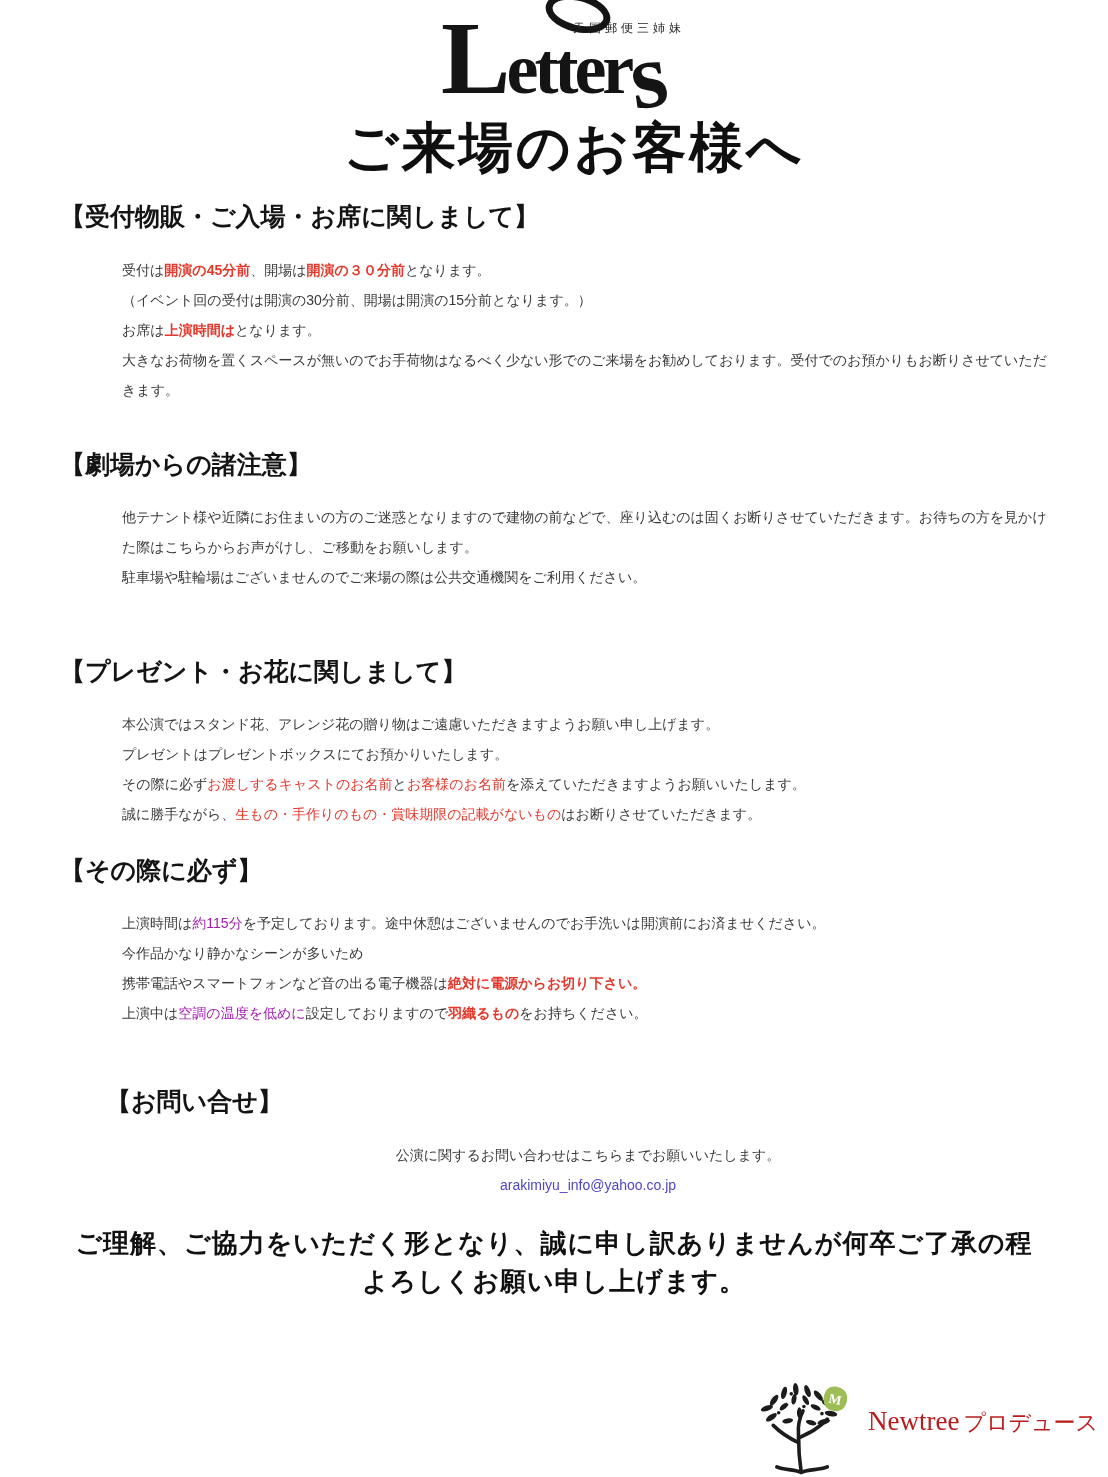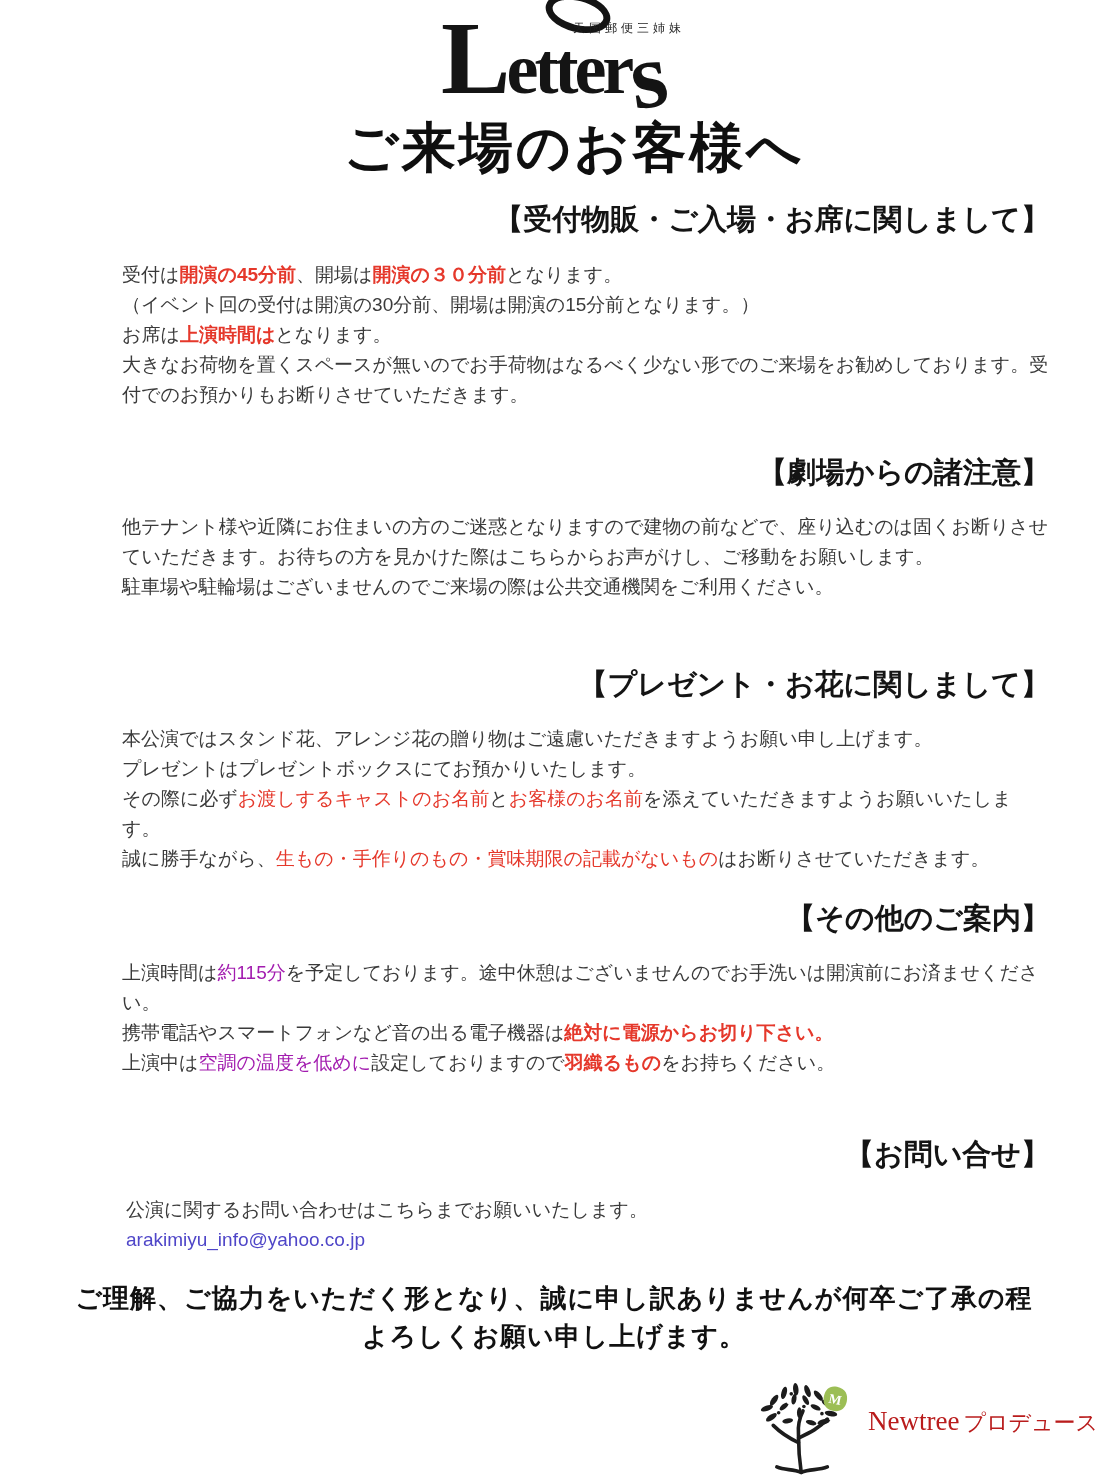--- a/index.html
+++ b/index.html
@@ -40,32 +40,32 @@
     font-family:"Liberation Serif","DejaVu Serif",serif;
     white-space:nowrap;
   }
   .page-title{
     font-size:54px; font-weight:bold; color:#0f0f0f;
     letter-spacing:3px; margin-top:0px; line-height:1.1;padding-left:40px;
   }
   
   .content{ padding:0 58px 0 60px; }
   .section-header{
-    font-size:29px; font-weight:bold; color:var(--heading); line-height:1.25;text-align:right;
+    font-size:25px; font-weight:bold; color:var(--heading); line-height:1.25;
   }
   .section-body{
     padding-left:62px; margin-top:22px;
-    font-size:19px; line-height:30px; font-weight:500;
+    font-size:14px; line-height:30px; font-weight:500;
   }
   .sec-1{ margin-top:24px; }
   .sec-2{ margin-top:44px; }
   .sec-3{ margin-top:64px; }
   .sec-4{ margin-top:26px; }
   .sec-5{ margin-top:58px;margin-left:46px; }
-  .sec-5 .section-body{ padding-left:20px; }
+  .sec-5 .section-body{ padding-left:20px;text-align:center; }
   .para{ margin:0; }
   .seg-red{ color:var(--red); }
   .seg-red-bold{ color:var(--red); font-weight:bold; }
   .seg-bold{ font-weight:normal; color:#a21caf; }
   a.seg-link{ color:var(--link); text-decoration:none; }
   
   .closing{
     margin-top:24px; text-align:center;
     font-size:26px; font-weight:bold; color:#111; line-height:38px;
     letter-spacing:1px;
@@ -116,23 +116,24 @@
       <section class="section sec-3">
         <div class="section-header">【プレゼント・お花に関しまして】</div>
         <div class="section-body">
           <div class="para"><span class="seg">本公演ではスタンド花、アレンジ花の贈り物はご遠慮いただきますようお願い申し上げます。</span></div>
           <div class="para"><span class="seg">プレゼントはプレゼントボックスにてお預かりいたします。</span></div>
           <div class="para"><span class="seg">その際に必ず</span><span class="seg seg-red">お渡しするキャストのお名前</span><span class="seg">と</span><span class="seg seg-red">お客様のお名前</span><span class="seg">を添えていただきますようお願いいたします。</span></div>
           <div class="para"><span class="seg">誠に勝手ながら、</span><span class="seg seg-red">生もの・手作りのもの・賞味期限の記載がないもの</span><span class="seg">はお断りさせていただきます。</span></div>
         </div>
       </section>
       <section class="section sec-4">
-        <div class="section-header">【その他のご案内】</div>
+        <div class="section-header">【その際に必ず】</div>
         <div class="section-body">
           <div class="para"><span class="seg">上演時間は</span><span class="seg seg-bold">約115分</span><span class="seg">を予定しております。途中休憩はございませんのでお手洗いは開演前にお済ませください。</span></div>
+          <div class="para"><span class="seg">今作品かなり静かなシーンが多いため</span></div>
           <div class="para"><span class="seg">携帯電話やスマートフォンなど音の出る電子機器は</span><span class="seg seg-red-bold">絶対に電源からお切り下さい。</span></div>
           <div class="para"><span class="seg">上演中は</span><span class="seg seg-bold">空調の温度を低めに</span><span class="seg">設定しておりますので</span><span class="seg seg-red-bold">羽織るもの</span><span class="seg">をお持ちください。</span></div>
         </div>
       </section>
       <section class="section sec-5">
         <div class="section-header">【お問い合せ】</div>
         <div class="section-body">
           <div class="para"><span class="seg">公演に関するお問い合わせはこちらまでお願いいたします。</span></div>
           <div class="para"><a class="seg seg-link">arakimiyu_info@yahoo.co.jp</a></div>
         </div>

